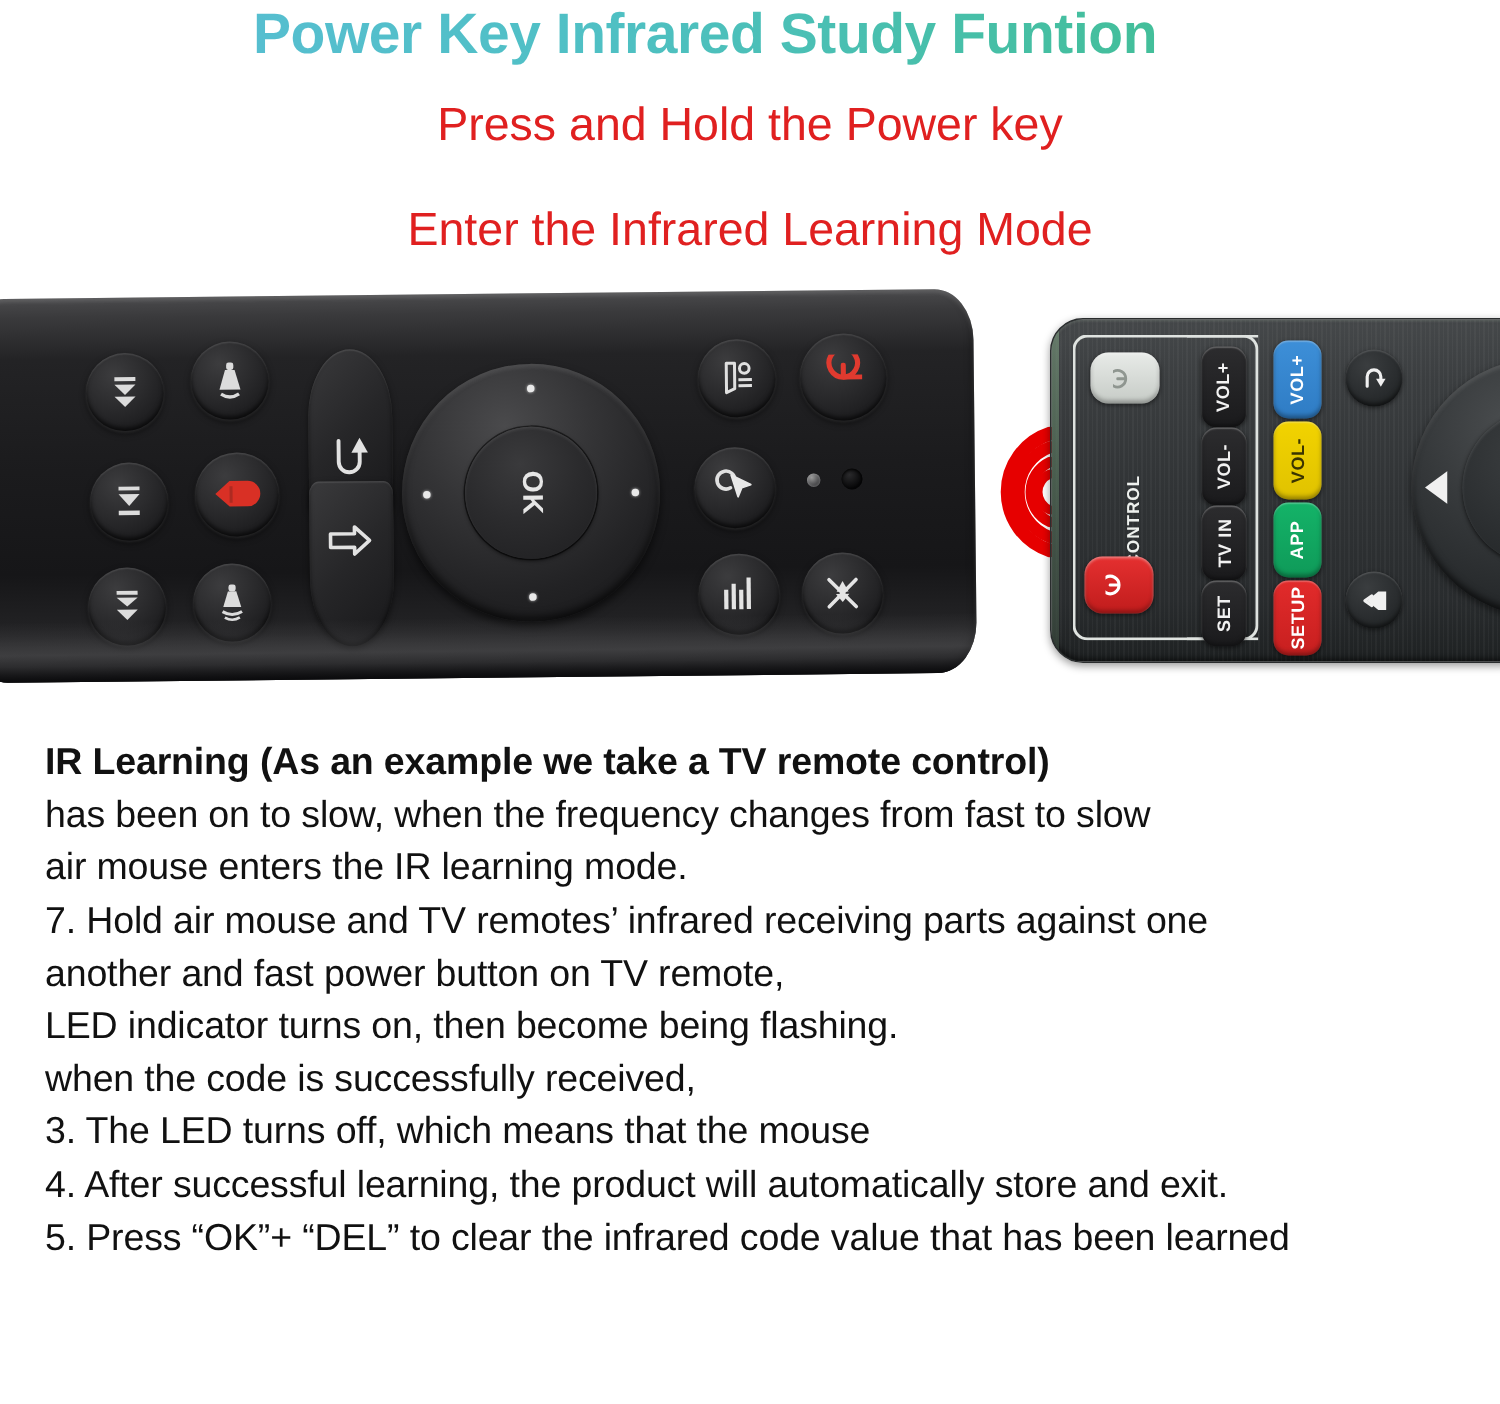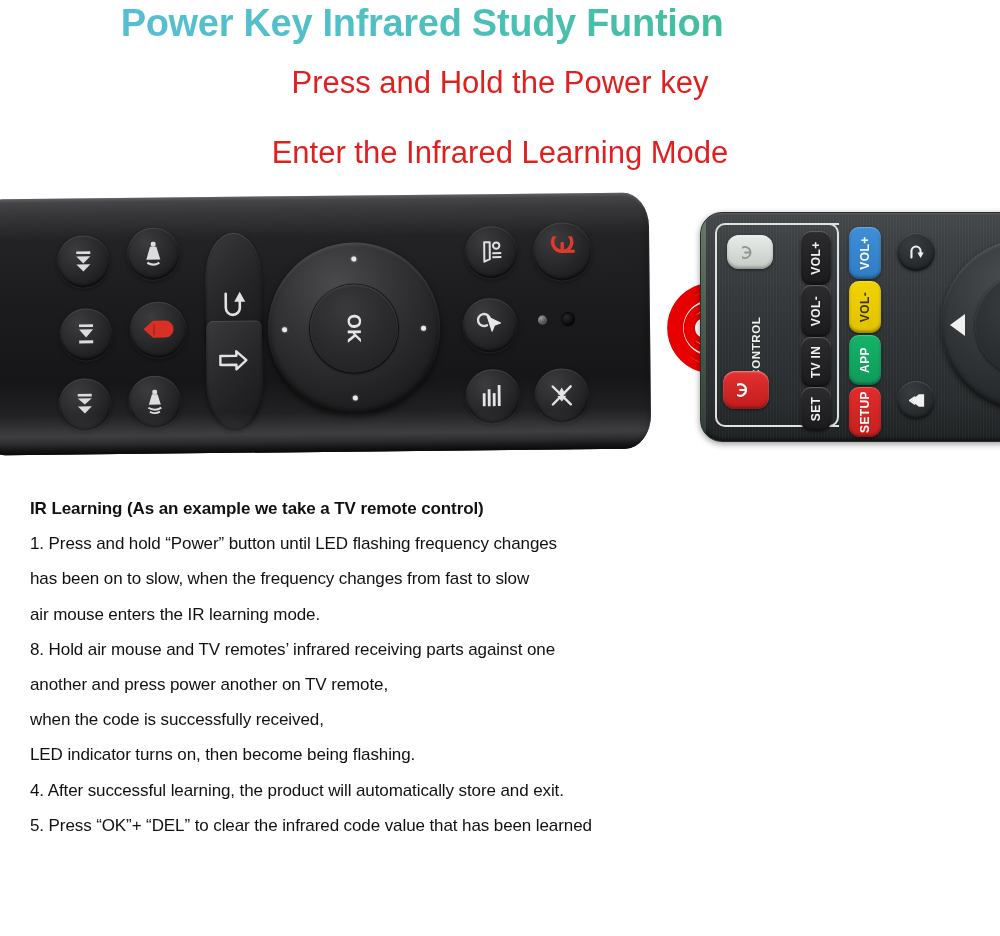--- a/index.html
+++ b/index.html
@@ -24,20 +24,21 @@
     text-align: center;
     font-size: 38px;
     font-weight: bold;
     letter-spacing: -0.3px;
     background: linear-gradient(90deg, #5BBDD8 0%, #4FC0C4 45%, #3FBE8C 100%);
     -webkit-background-clip: text;
     background-clip: text;
     color: transparent;
     -webkit-text-fill-color: transparent;
     white-space: nowrap;
+    padding-left: 48px;
   }
   .subtitle {
     position: absolute;
     left: 0;
     width: 1000px;
     text-align: center;
     color: #E02020;
     font-size: 31px;
     white-space: nowrap;
   }
@@ -251,21 +252,21 @@
   .arrow { position:absolute; color:#f0f0f0; }
 
   
   .instructions {
     position: absolute;
     left: 30px;
     top: 491px;
     width: 950px;
   }
   .instructions .ln {
-    font-size: 17px;
+    font-size: 25px;
     line-height: 35.2px;
     color: #111;
     white-space: nowrap;
     letter-spacing: -0.1px;
   }
   .instructions .ln.head { font-weight: 600; }
 </style>
 </head>
 <body>
 
@@ -478,22 +479,22 @@
       <svg width="15" height="22" viewBox="0 0 15 22" aria-hidden="true">
           <polygon points="0,11 15,0 15,22" fill="#f0f0f0"></polygon>
         </svg>
     </div>
 
   </div>
 </div>
 
 <div class="instructions">
   <div class="ln head">IR Learning (As an example we take a TV remote control)</div>
-  <div class="ln">1. Press and hold “Power” button until LED flashing frequency changes</div>
   <div class="ln">has been on to slow, when the frequency changes from fast to slow</div>
   <div class="ln">air mouse enters the IR learning mode.</div>
-  <div class="ln">8. Hold air mouse and TV remotes’ infrared receiving parts against one</div>
-  <div class="ln">another and press power another on TV remote,</div>
+  <div class="ln">7. Hold air mouse and TV remotes’ infrared receiving parts against one</div>
+  <div class="ln">another and fast power button on TV remote,</div>
+  <div class="ln">LED indicator turns on, then become being flashing.</div>
   <div class="ln">when the code is successfully received,</div>
-  <div class="ln">LED indicator turns on, then become being flashing.</div>
+  <div class="ln">3. The LED turns off, which means that the mouse</div>
   <div class="ln">4. After successful learning, the product will automatically store and exit.</div>
   <div class="ln">5. Press “OK”+ “DEL” to clear the infrared code value that has been learned</div>
 </div>
 
 </body></html>

